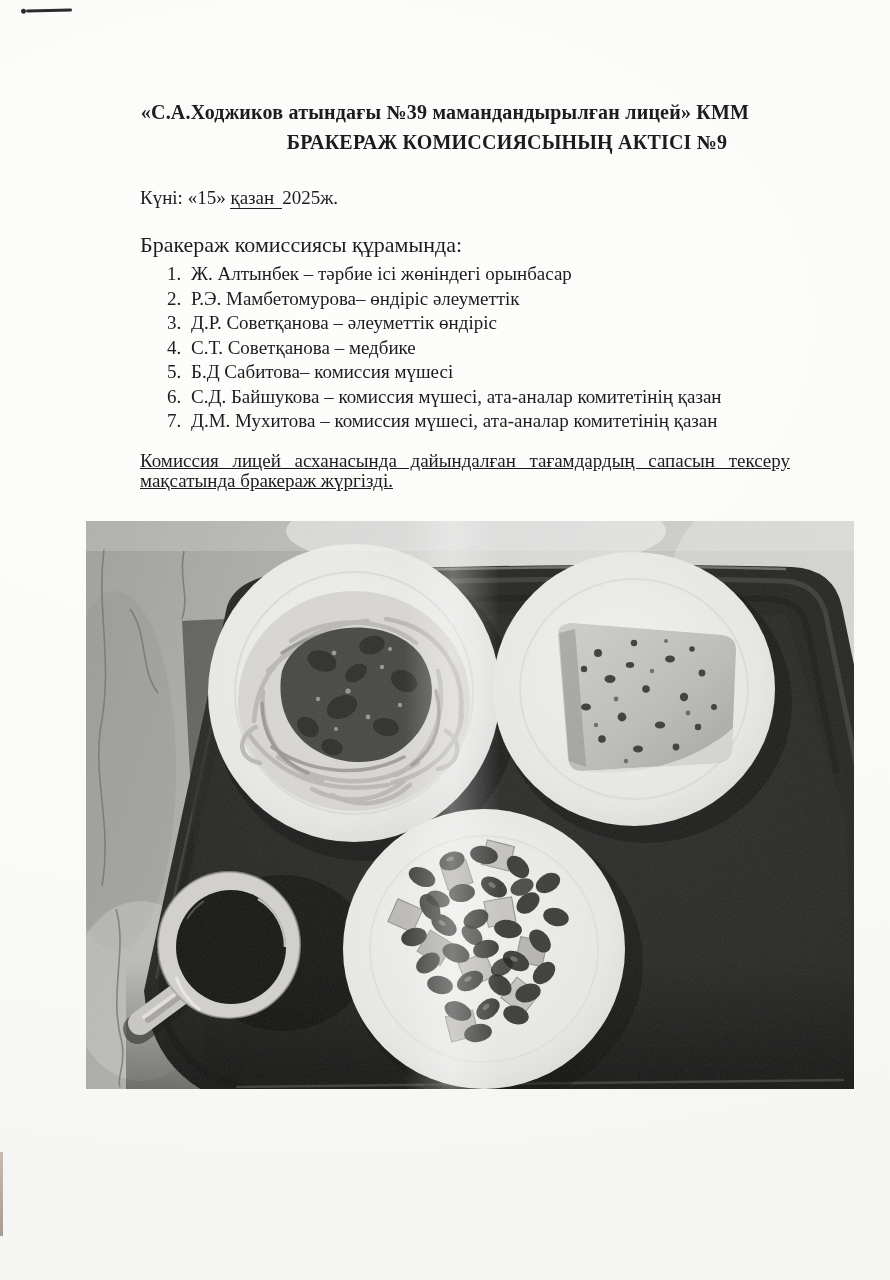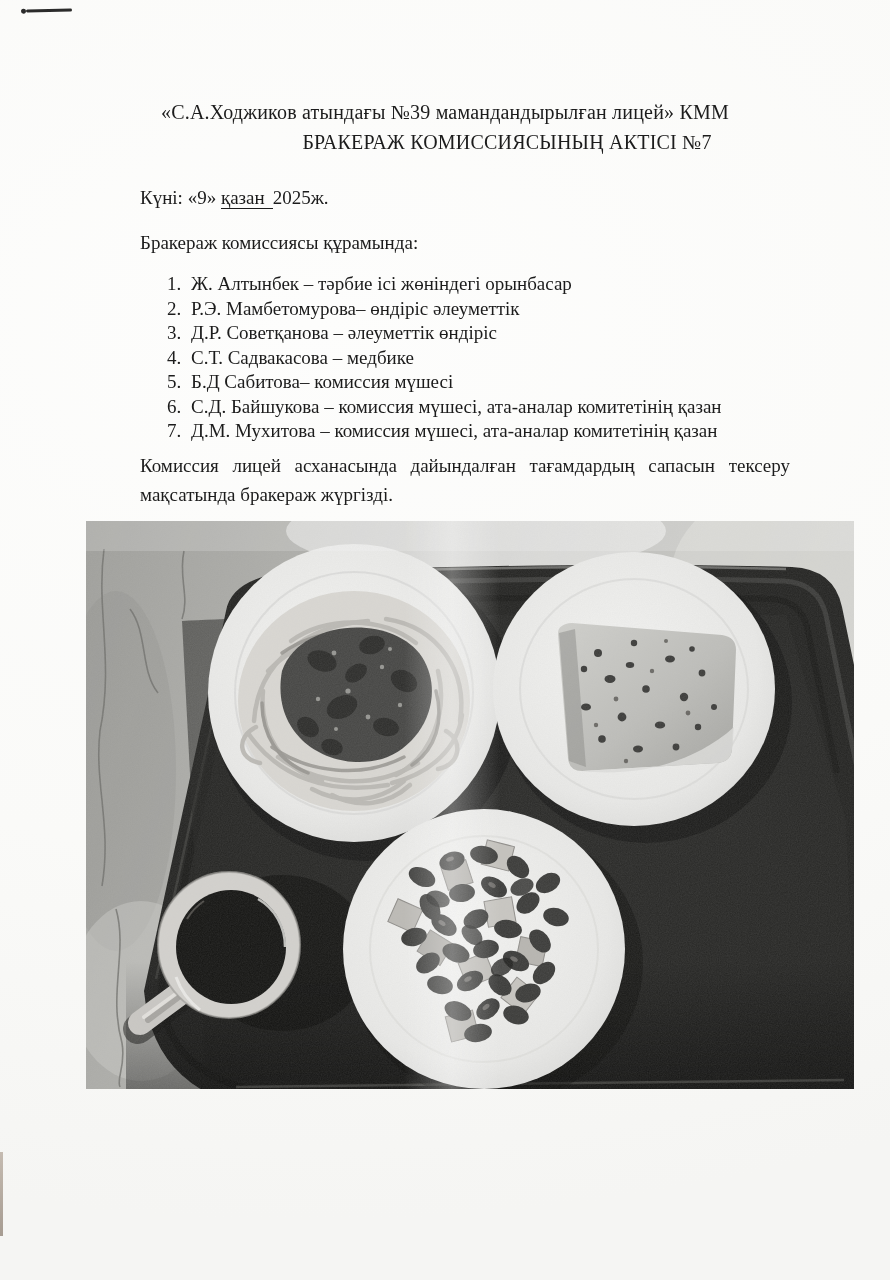--- a/index.html
+++ b/index.html
@@ -3,63 +3,63 @@
 <meta charset="utf-8">
 <style>
   html,body{margin:0;padding:0;background:#e8e8e8;}
   .page{
     position:relative;width:890px;height:1280px;overflow:hidden;
     background:radial-gradient(1400px 900px at 35% 25%, #fdfdfc 0%, #faFaf8 60%, #f5f5f3 100%);
     font-family:"Liberation Serif", serif;color:#1c1c1c;
   }
   .content{position:absolute;inset:0;}
   .title-line{position:absolute;left:100px;width:690px;text-align:center;
-    font-weight:normal;font-size:20px;letter-spacing:.2px;white-space:nowrap;}
+    font-weight:bold;font-size:20px;letter-spacing:.2px;white-space:nowrap;}
   .t1{top:101px;}
   .t2{top:131px;transform:translateX(62px);}
   .date-line{position:absolute;top:187px;left:140px;font-size:19px;}
   .date-line .u{border-bottom:1.6px solid #1c1c1c;padding-right:8px;text-align:center;}
-  .heading{position:absolute;top:232px;left:140px;font-size:19px;}
-  ol.members{position:absolute;top:272px;left:140px;width:648px;margin:0;
+  .heading{position:absolute;top:232px;left:140px;font-size:22px;}
+  ol.members{position:absolute;top:262px;left:140px;width:648px;margin:0;
     padding-left:46px;font-size:19px;line-height:24.5px;list-style:decimal outside;}
   ol.members li{padding-left:5px;}
   p.para{position:absolute;top:451px;left:140px;width:650px;margin:0;
-    font-size:19px;line-height:29px;text-align:justify;}
+    font-size:19px;line-height:20px;text-align:justify;text-decoration:underline;}
   .photo{position:absolute;left:86px;top:521px;width:768px;height:568px;background:#b9b9b7;}
   .photo svg{display:block;}
   .pen-mark{position:absolute;left:26px;top:9px;width:46px;height:3px;background:#2b2b2b;
     border-radius:2px;transform:rotate(-1.5deg);}
   .pen-mark::before{content:"";position:absolute;left:-5px;top:-1px;width:5px;height:5px;
     background:#2b2b2b;border-radius:50%;}
   .edge-artifact{position:absolute;left:0;top:1152px;width:3px;height:84px;
     background:linear-gradient(#b5a89b,#8c7e71);opacity:.75;}
 </style>
 </head>
 <body>
 
 <div class="page">
   <div class="pen-mark"></div>
   <div class="edge-artifact"></div>
 
   <div class="content">
     <div class="title-line t1">«С.А.Ходжиков атындағы №39 мамандандырылған лицей» КММ</div>
-    <div class="title-line t2">БРАКЕРАЖ КОМИССИЯСЫНЫҢ АКТІСІ №7</div>
+    <div class="title-line t2">БРАКЕРАЖ КОМИССИЯСЫНЫҢ АКТІСІ №9</div>
 
     <div class="date-line">
-      <span>Күні: «9»</span>
+      <span>Күні: «15»</span>
       <span class="u">қазан</span><span>2025ж.</span>
     </div>
 
     <div class="heading">Бракераж комиссиясы құрамында:</div>
 
     <ol class="members">
         <li>Ж. Алтынбек  – тәрбие ісі жөніндегі орынбасар</li>
         <li>Р.Э. Мамбетомурова– өндіріс әлеуметтік</li>
         <li>Д.Р. Советқанова  – әлеуметтік өндіріс</li>
-        <li>С.Т. Садвакасова – медбике</li>
+        <li>С.Т. Советқанова – медбике</li>
         <li>Б.Д Сабитова– комиссия мүшесі</li>
         <li>С.Д. Байшукова – комиссия мүшесі, ата-аналар комитетінің қазан</li>
         <li>Д.М. Мухитова – комиссия мүшесі, ата-аналар комитетінің қазан</li>
       </ol>
 
     <p class="para">Комиссия лицей асханасында дайындалған тағамдардың сапасын тексеру мақсатында бракераж жүргізді.</p>
 
     <div class="photo">
       <svg width="768" height="568" viewBox="0 0 768 568" xmlns="http://www.w3.org/2000/svg">
         <defs>

